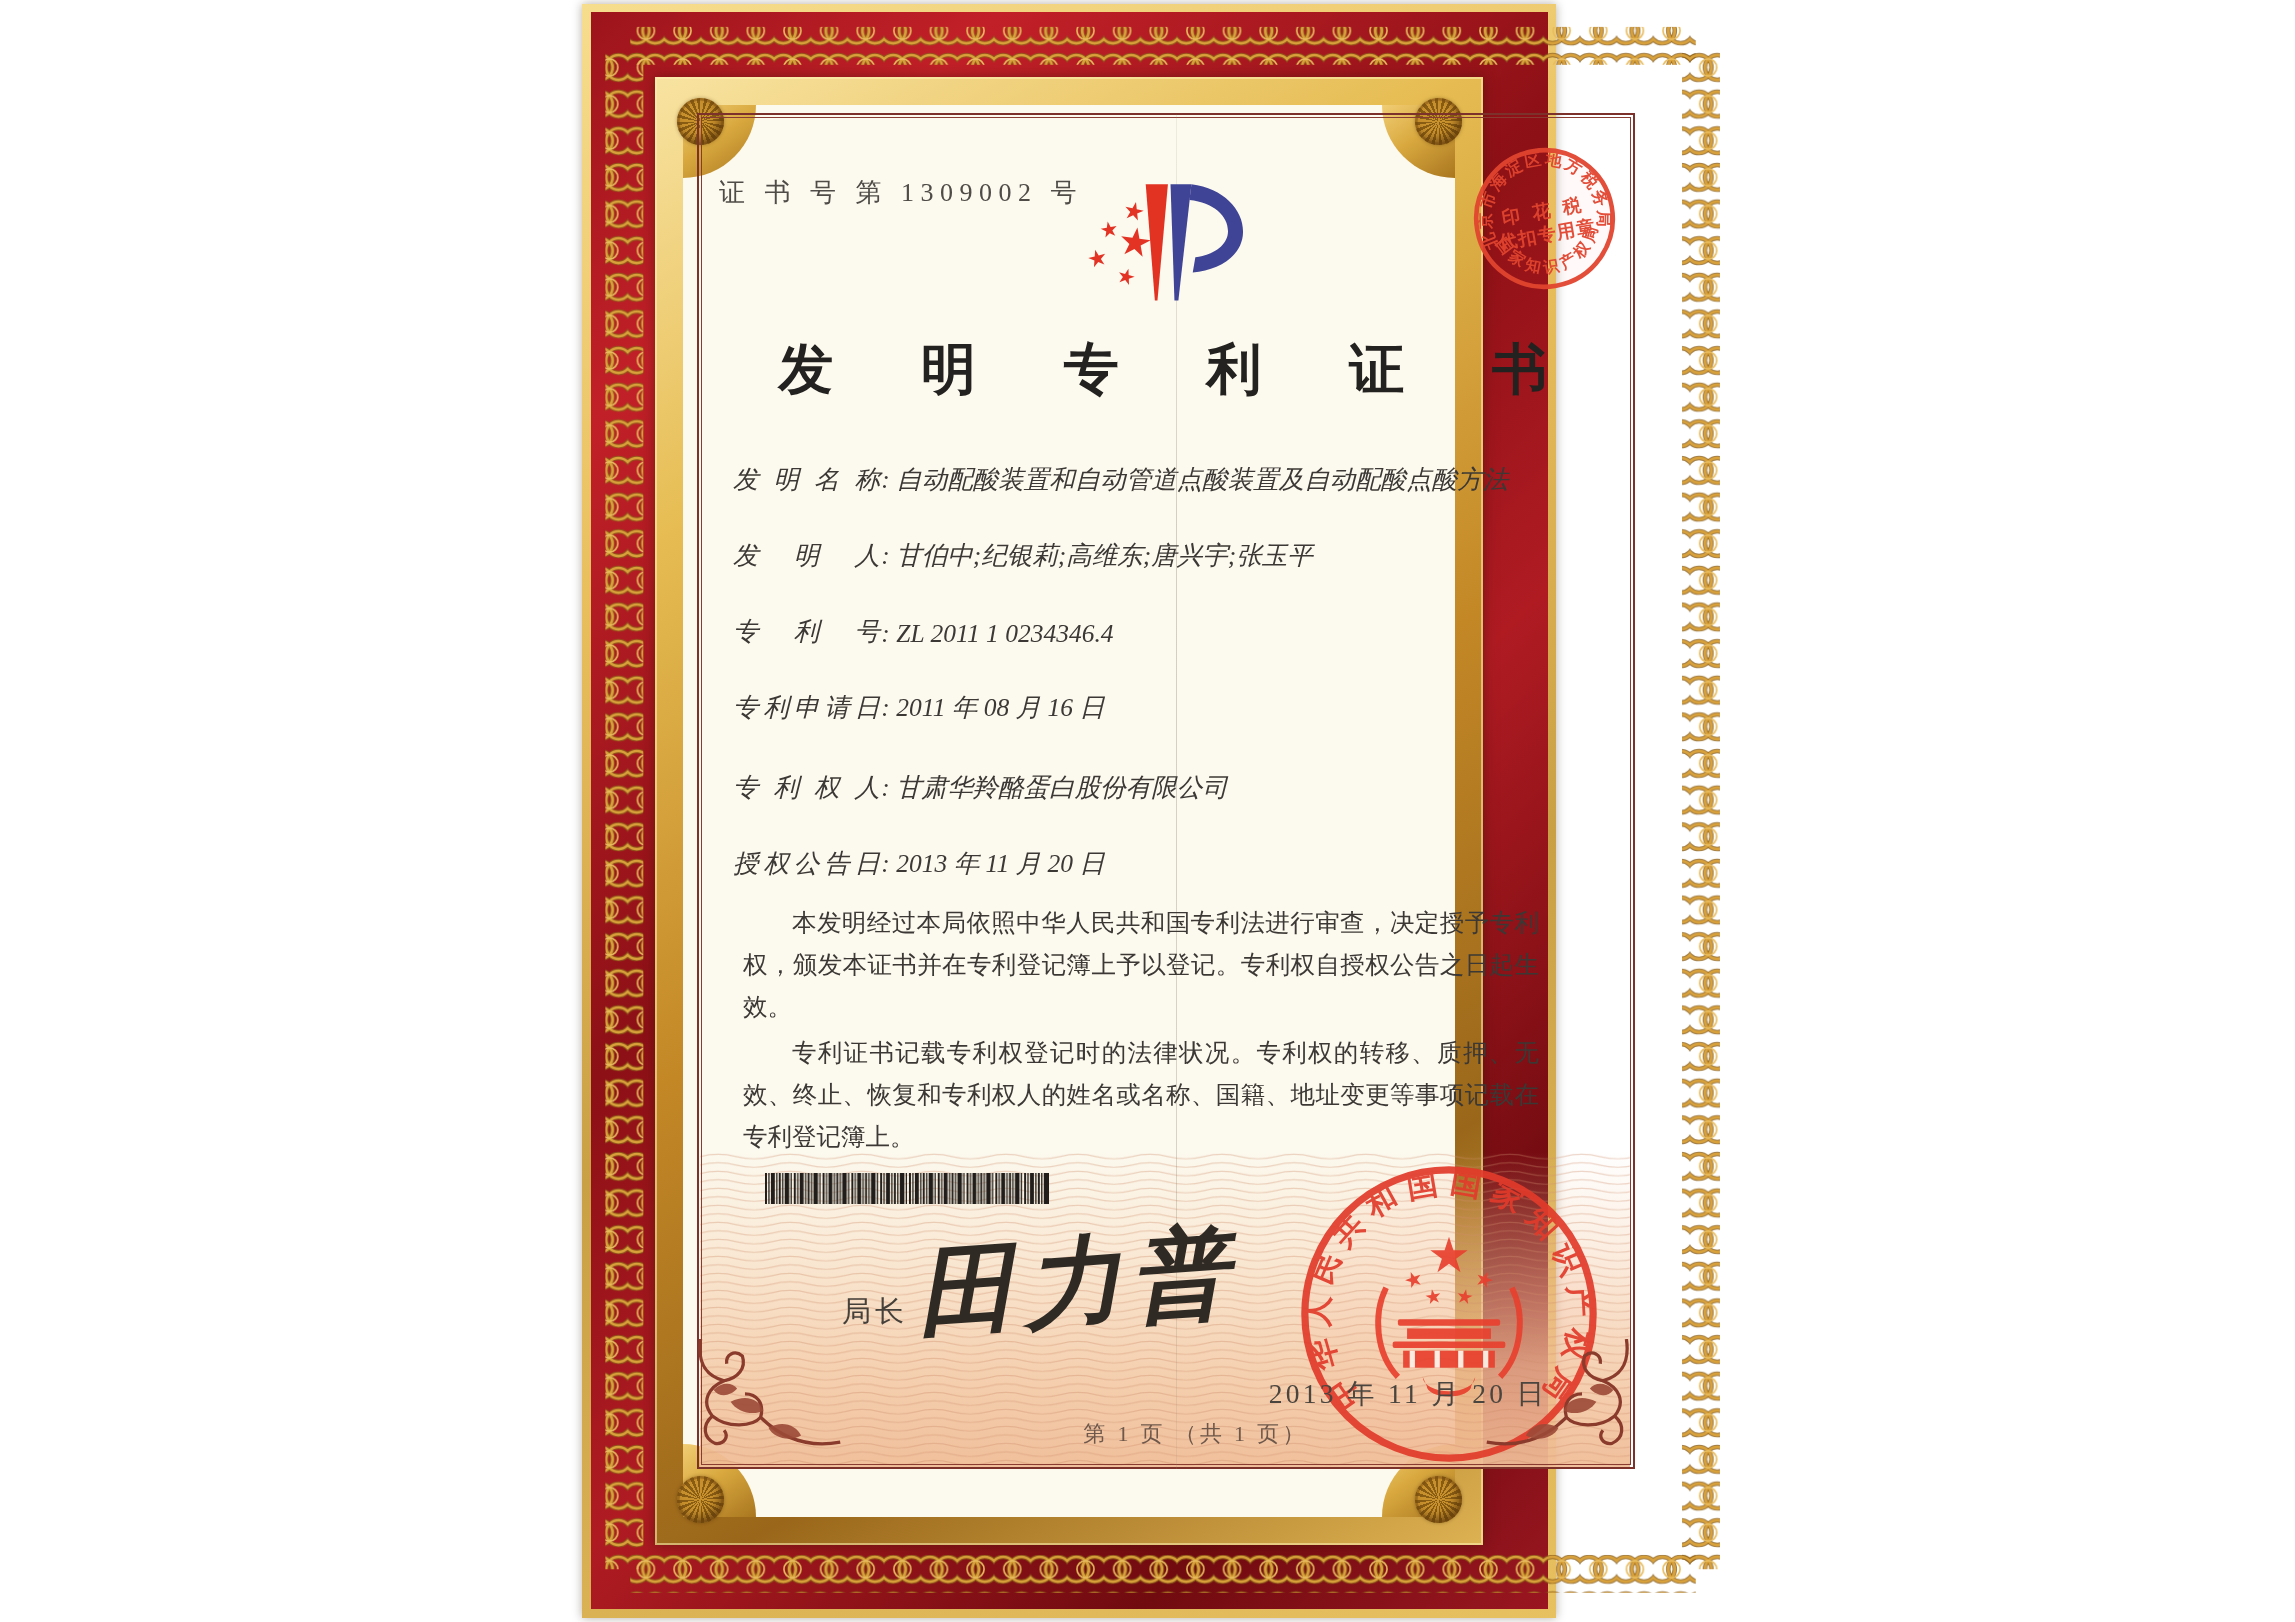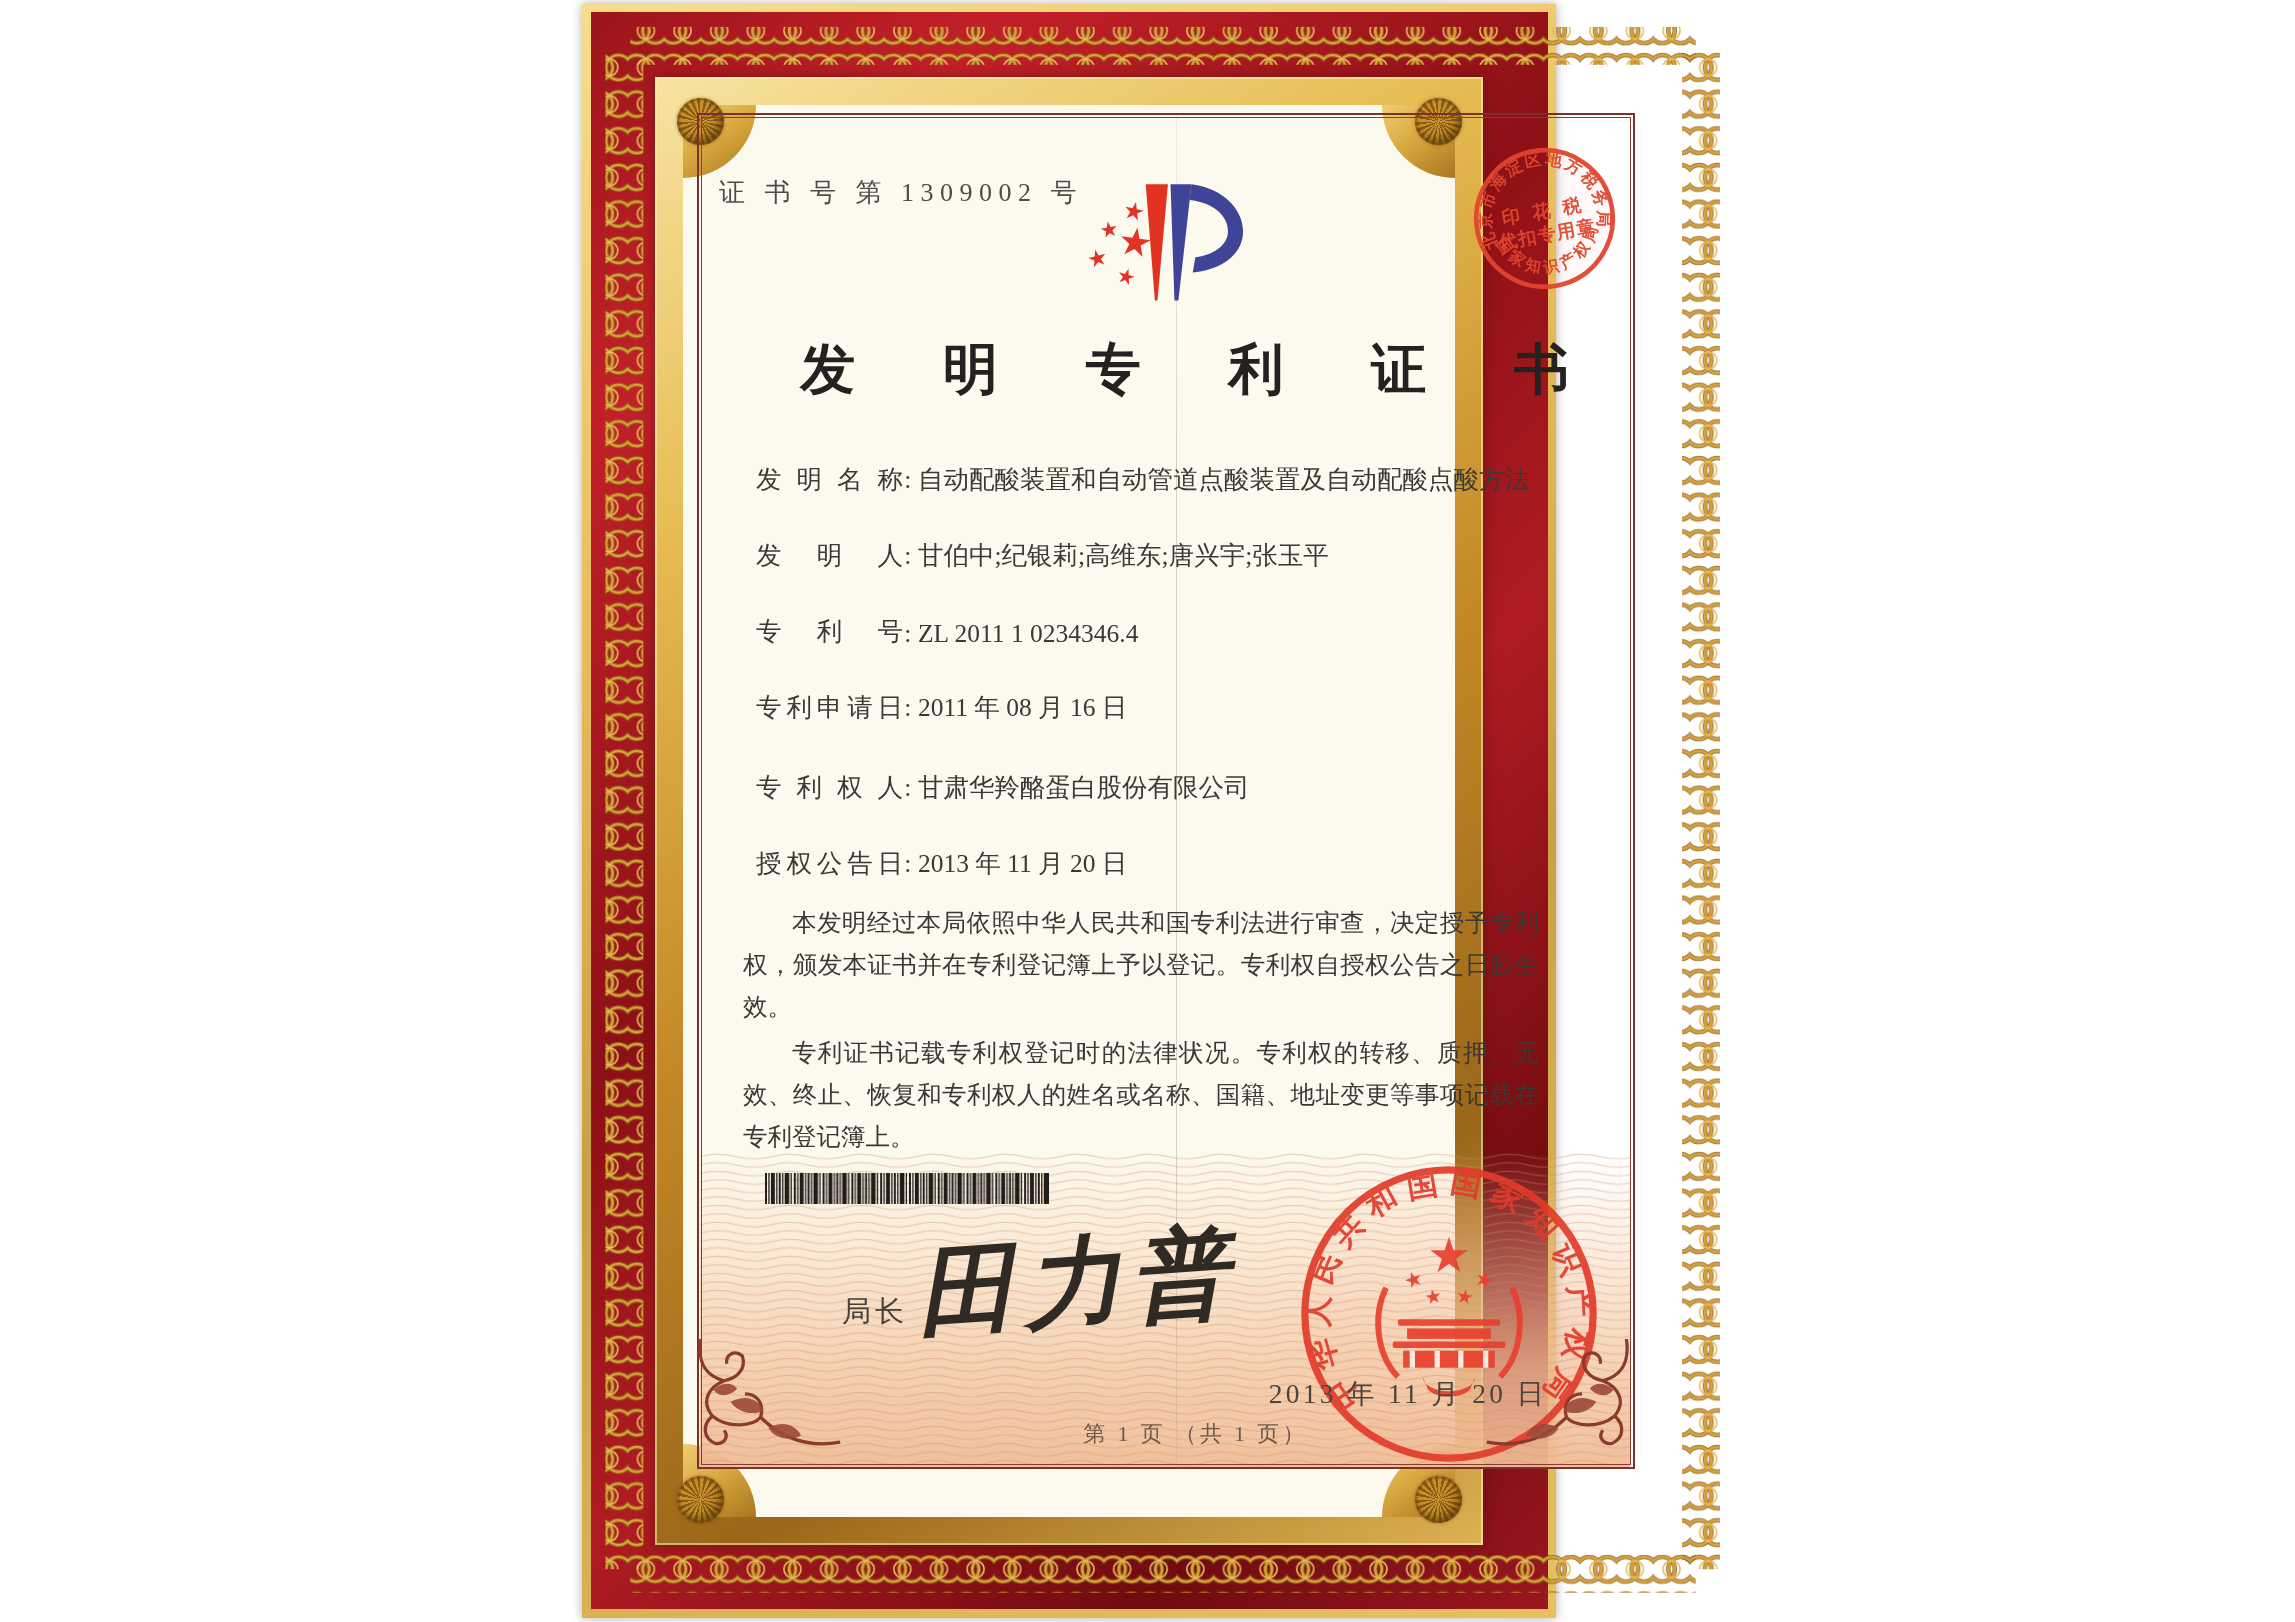--- a/index.html
+++ b/index.html
@@ -32,22 +32,22 @@
     border:2px solid #7c312a;box-sizing:border-box;}
   .inner-border::after{content:"";position:absolute;inset:2px;border:0.7px solid #8a3b31;}
   .wavy-zone{position:absolute;left:118px;top:1148px;width:930px;height:316px;
     background:linear-gradient(to bottom,rgba(246,210,178,0) 0%,rgba(246,206,170,.35) 30%,rgba(243,198,160,.78) 68%,rgba(240,188,150,.95) 100%);}
   .wavy-zone svg{position:absolute;inset:0;opacity:.65;}
   .fold-line{position:absolute;left:594px;top:110px;width:1.3px;height:1355px;
     background:linear-gradient(to bottom,rgba(150,135,115,.12),rgba(140,125,105,.34) 30%,rgba(140,125,105,.3) 80%,rgba(150,135,115,.14));}
   .cert-no{position:absolute;left:137px;top:171px;font-size:26px;letter-spacing:6.5px;color:#4f4c48;}
   .logo{position:absolute;left:501px;top:175px;width:162px;height:128px;}
   .title{position:absolute;left:0;top:329px;width:1161px;text-align:center;
-    font-size:55px;font-weight:600;color:#242220;letter-spacing:37px;padding-left:37px;box-sizing:border-box;margin-left:22px;}
-  .frow{position:absolute;left:174px;font-size:25.5px;color:#3b3835;white-space:nowrap;}
+    font-size:55px;font-weight:600;color:#242220;letter-spacing:37px;padding-left:37px;box-sizing:border-box;}
+  .frow{position:absolute;left:151px;font-size:25.5px;color:#3b3835;white-space:nowrap;font-style:italic;}
   .flabel{display:inline-block;width:147px;text-align:justify;text-align-last:justify;vertical-align:bottom;}
   .fcolon{margin:0 6.5px 0 1.3px;}
   .paras{position:absolute;left:161px;top:898px;width:796px;font-size:24.5px;line-height:42px;
     color:#3b3835;text-align:justify;}
   .paras p{margin:0 0 3.9px 0;text-indent:2em;}
   .barcode{position:absolute;left:183px;top:1169px;width:284px;height:31px;}
   .director{position:absolute;left:260px;top:1288px;font-size:29px;color:#45403a;letter-spacing:3.9px;}
   .signature{position:absolute;left:334px;top:1214px;font-size:98px;font-weight:700;font-style:italic;
     color:#2f2a24;transform:rotate(-4deg);letter-spacing:9.2px;white-space:nowrap;}
   .seal{position:absolute;left:715px;top:1158px;width:304px;height:304px;}

